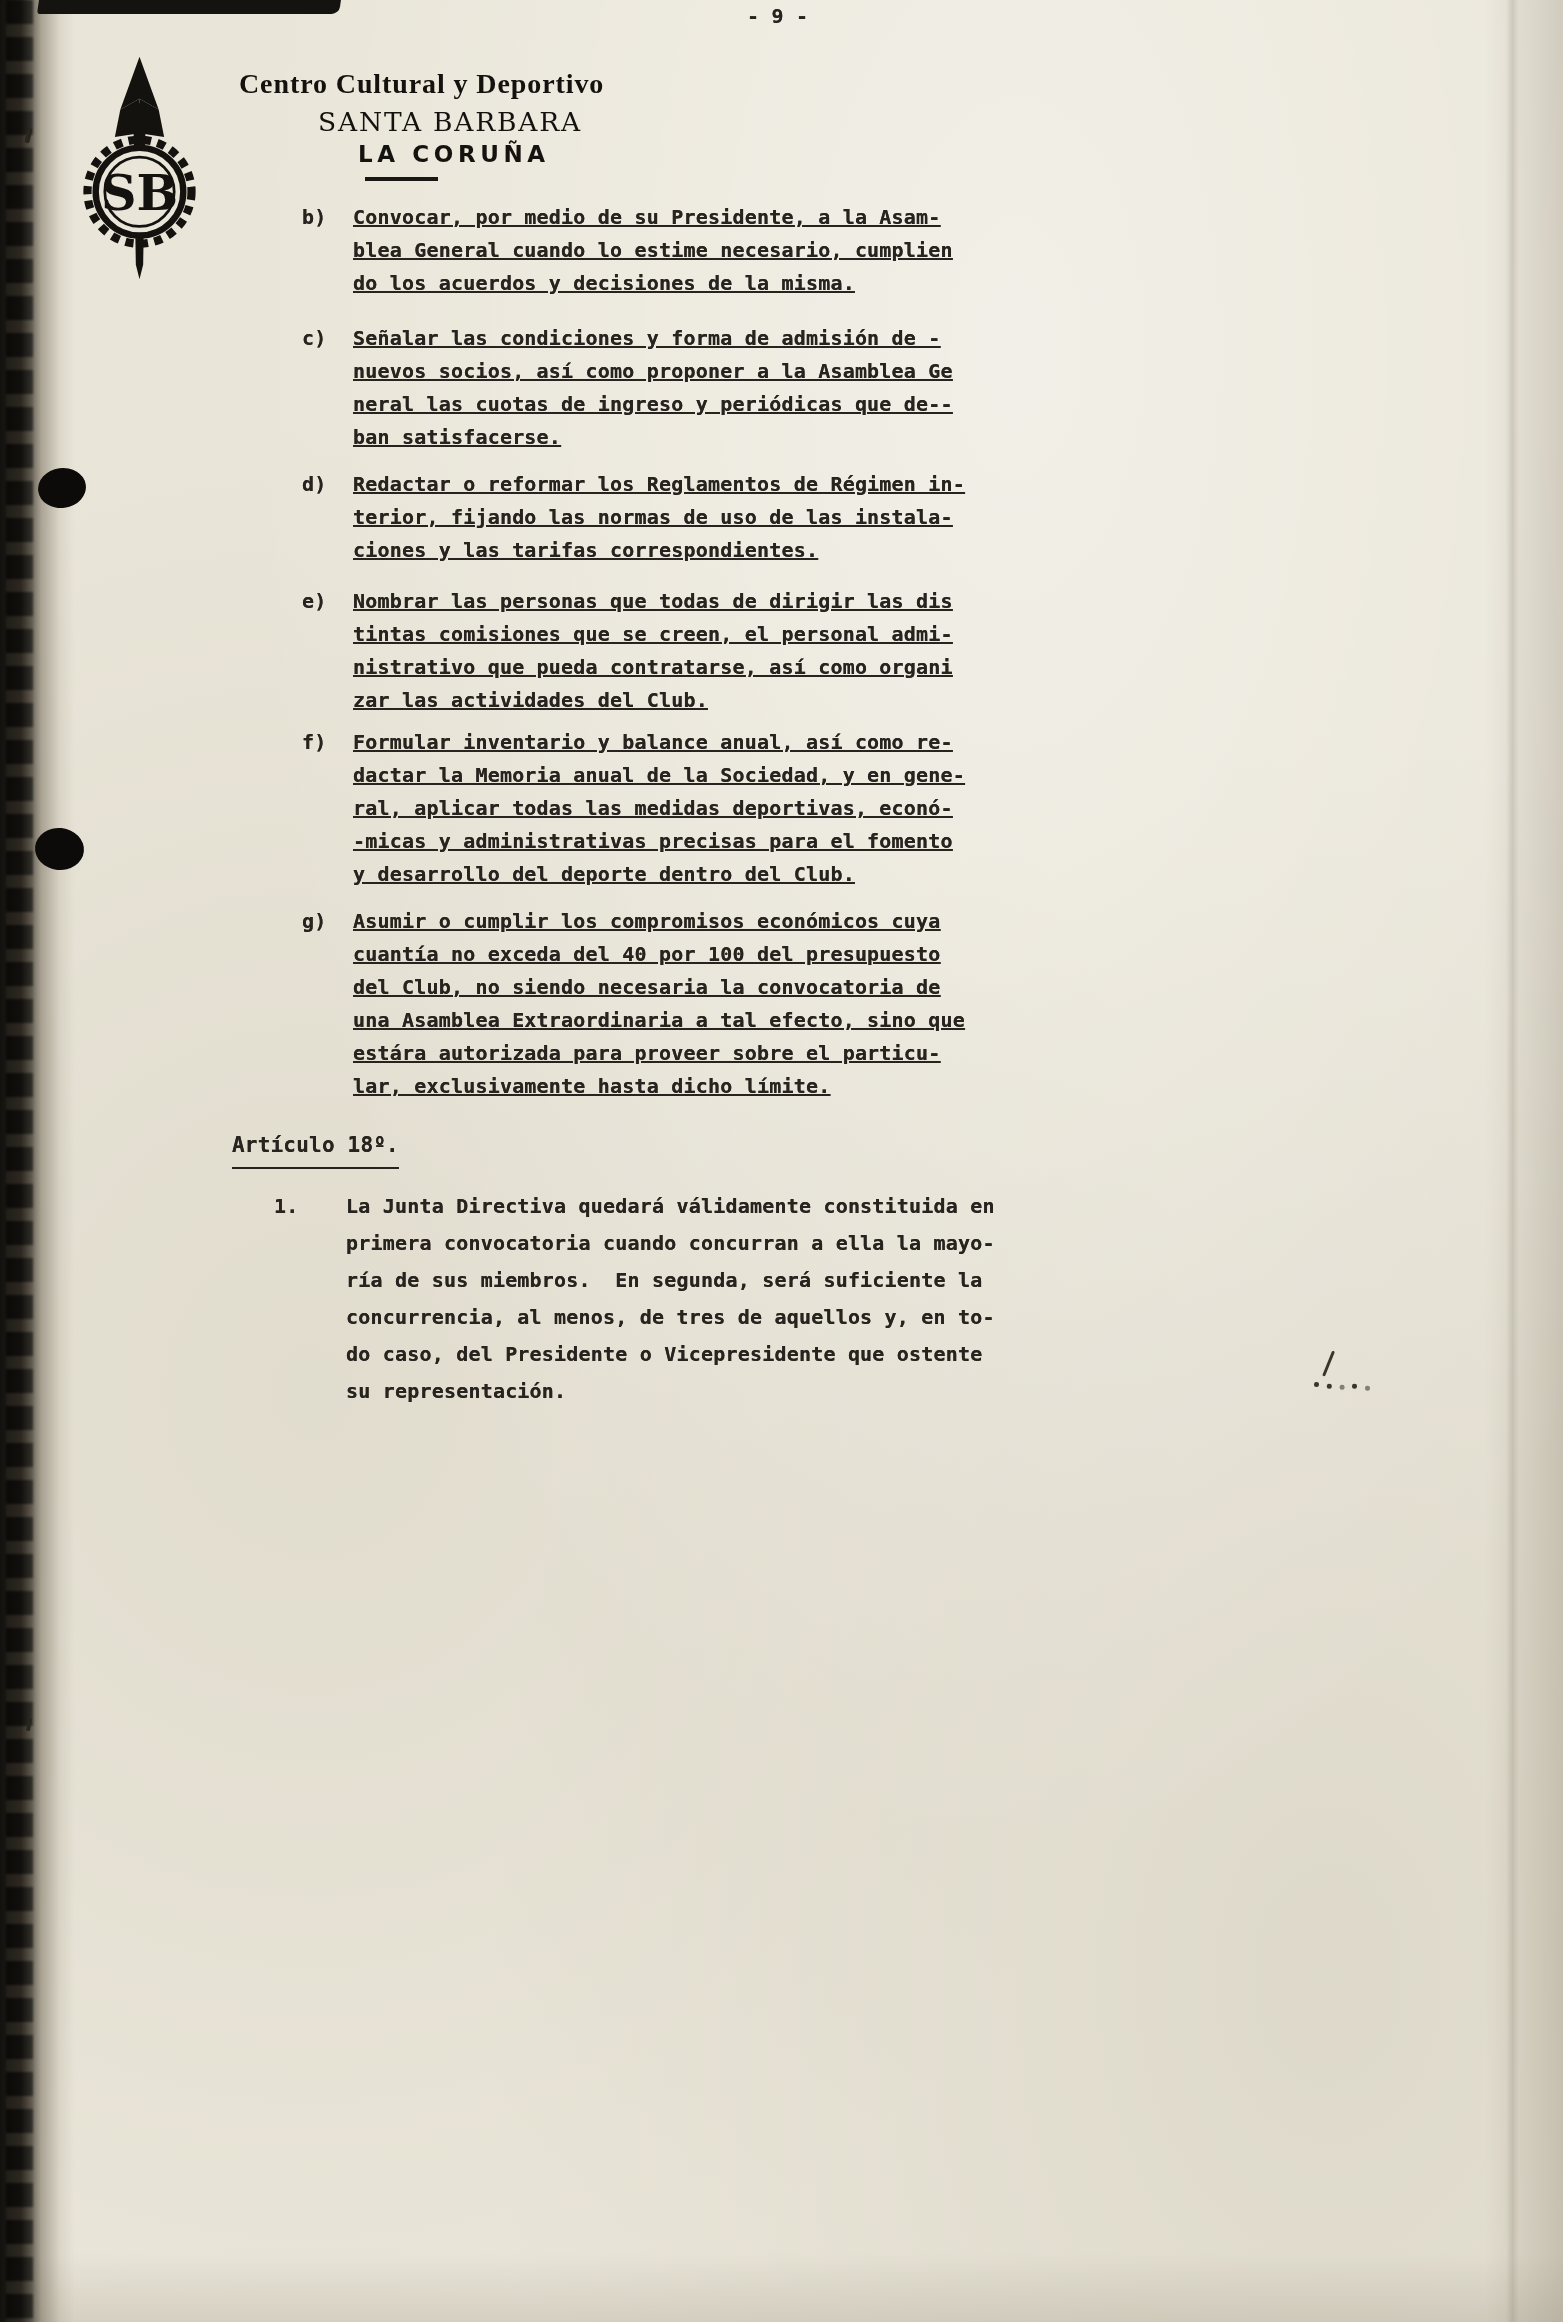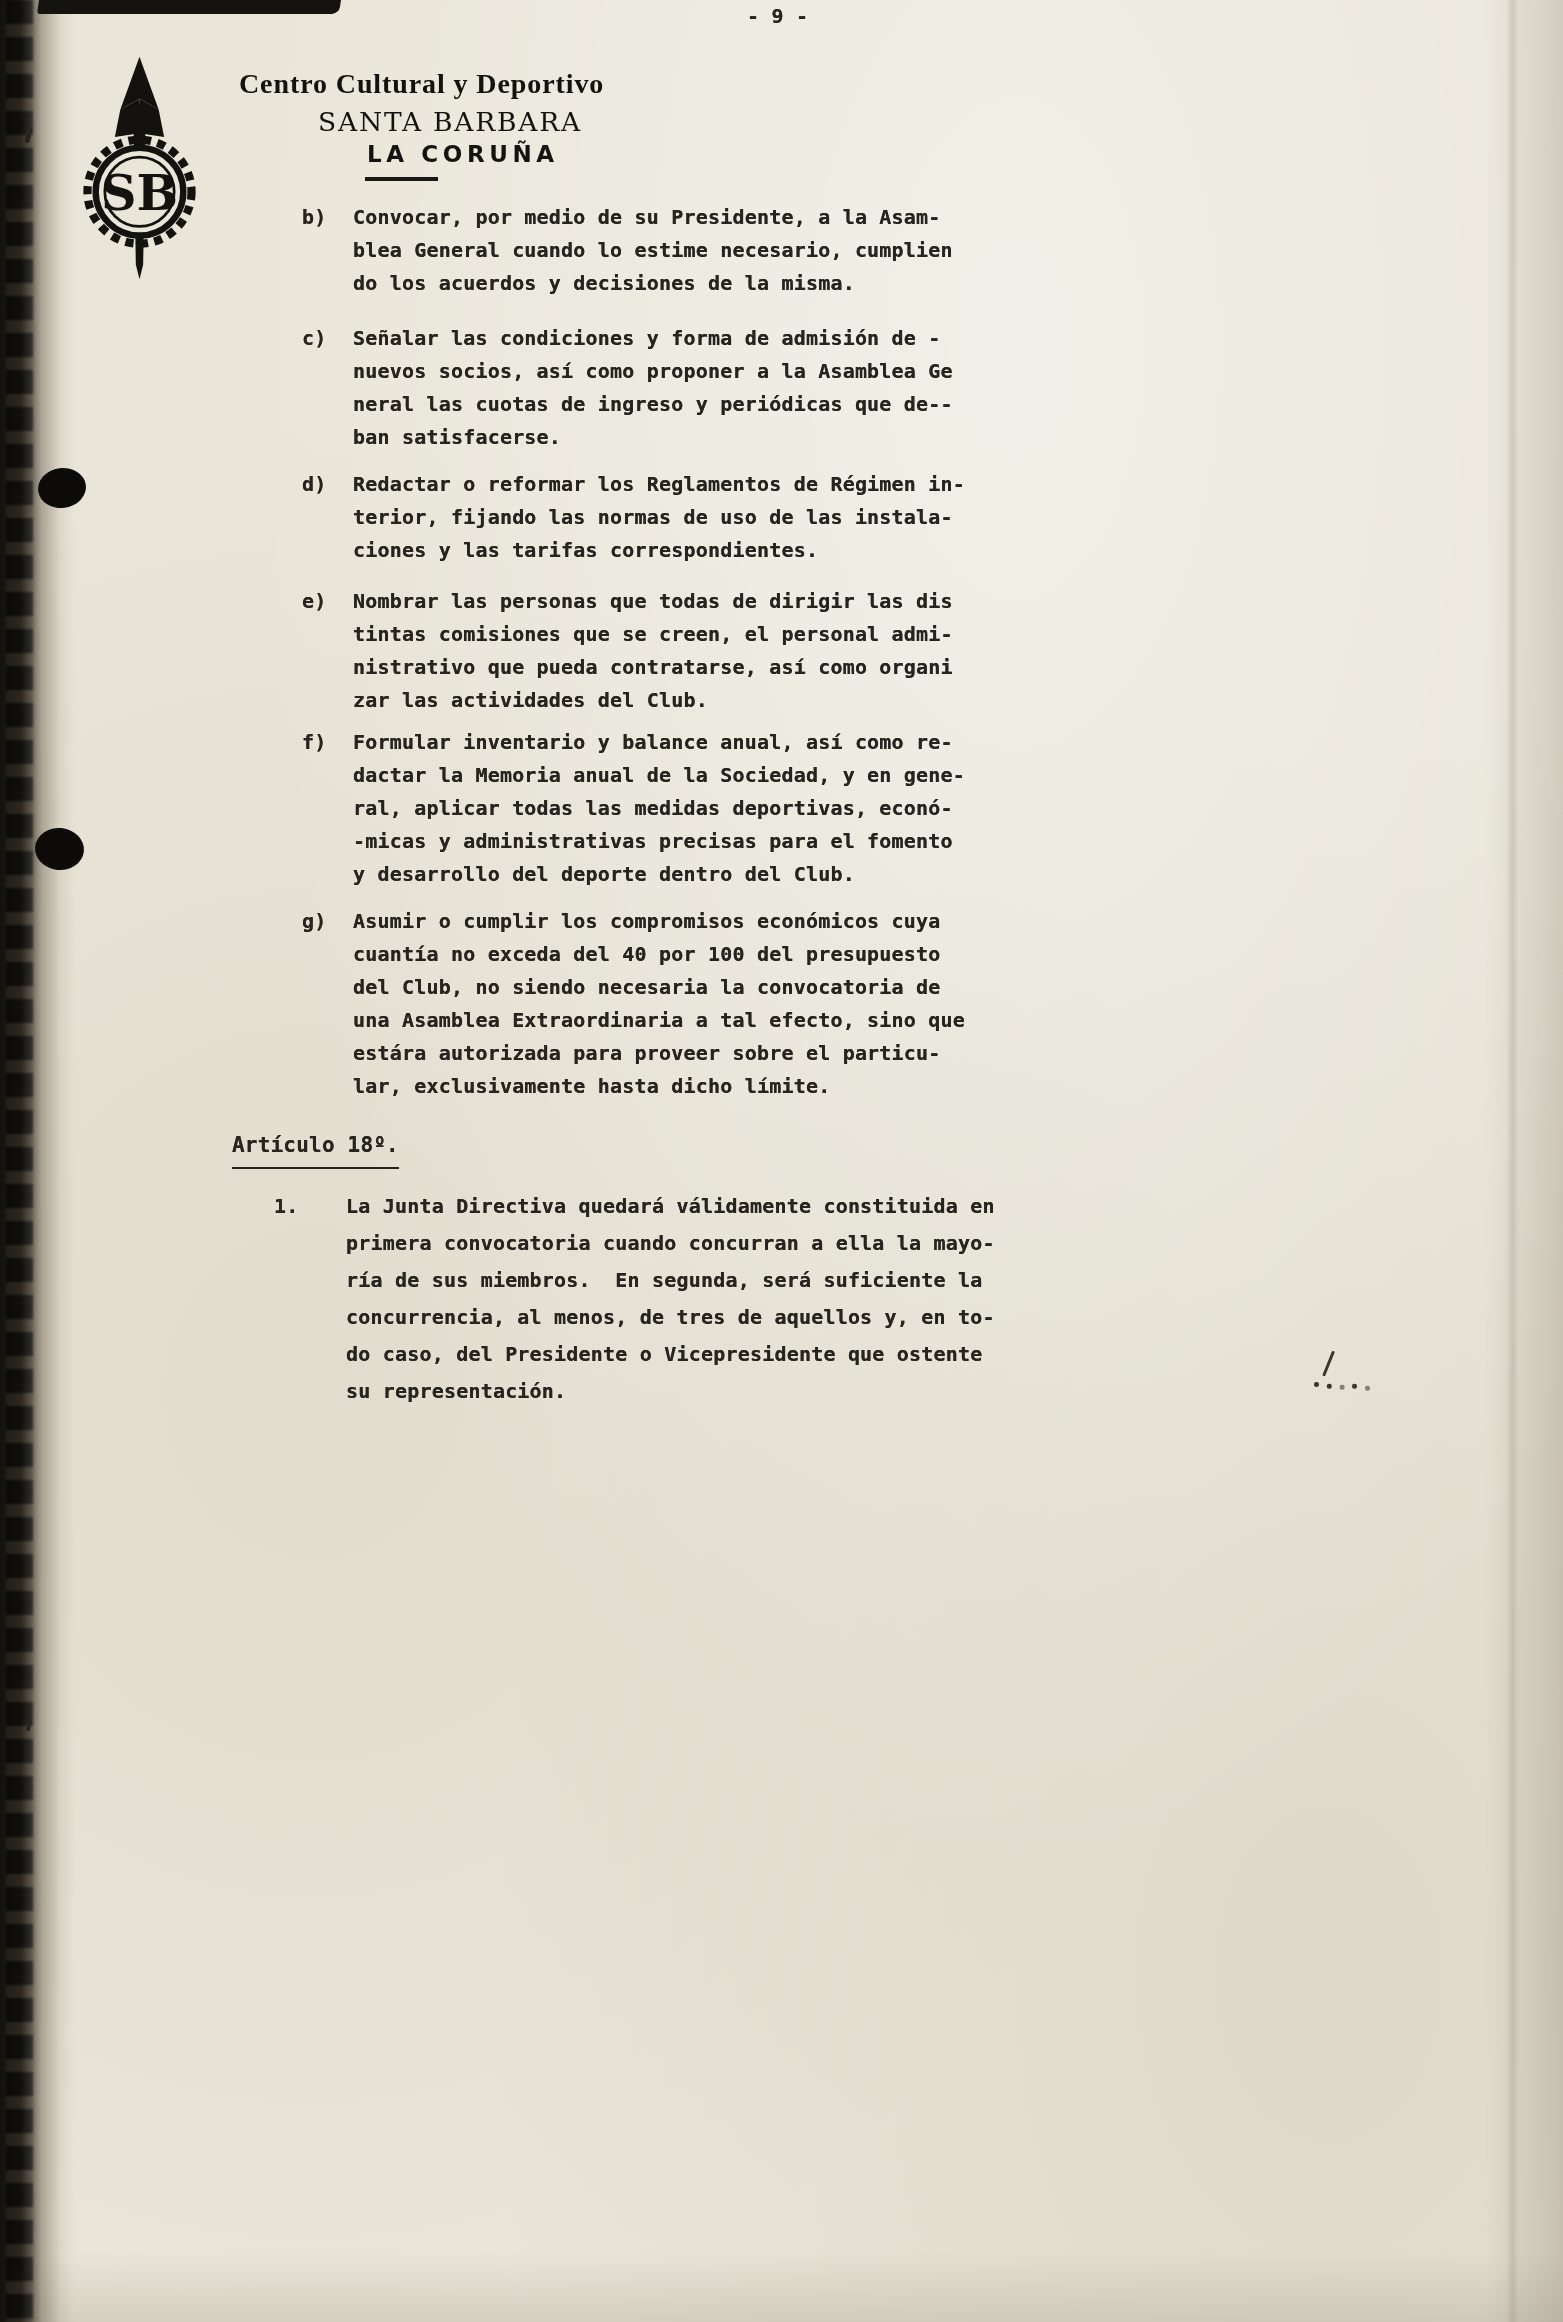--- a/index.html
+++ b/index.html
@@ -63,39 +63,38 @@
   }
   .lh-line2{
     position:absolute;left:318px;top:106px;
     font-family:"DejaVu Serif", serif;font-weight:400;font-size:26.5px;color:#14120e;
     letter-spacing:1.8px;
   }
   .lh-line3{
     position:absolute;left:358px;top:141px;
     font-family:"DejaVu Sans", sans-serif;font-weight:700;font-size:23px;color:#15130f;
     letter-spacing:4.6px;
-    margin-left:9px;
   }
   .lh-underline{position:absolute;left:365px;top:177px;width:73px;height:3.7px;background:#1a1814;}
 
   .page-number{
     position:absolute;left:747px;top:0px;
     font-weight:700;font-size:24px;color:#2a2724;letter-spacing:1.8px;
   }
 
   
   .tw{
     font-family:"DejaVu Sans Mono", monospace;
     font-weight:700;font-size:20px;line-height:33px;
     color:#272420;letter-spacing:0.2px;
     text-shadow:0 0 0.5px rgba(42,38,31,0.85);
   }
   .item{position:absolute;left:302px;display:flex;}
   .item-label{width:51px;flex:0 0 51px;}
-  .item-text{white-space:pre-wrap;width:649px;}
+  .item-text{white-space:pre-wrap;width:649px;text-decoration:underline;}
   .item-b{top:201px;}
   .item-c{top:322px;}
   .item-d{top:468px;}
   .item-e{top:585px;}
   .item-f{top:726px;}
   .item-g{top:905px;}
 
   .article-heading{
     position:absolute;left:232px;top:1129px;
     font-size:21px;

